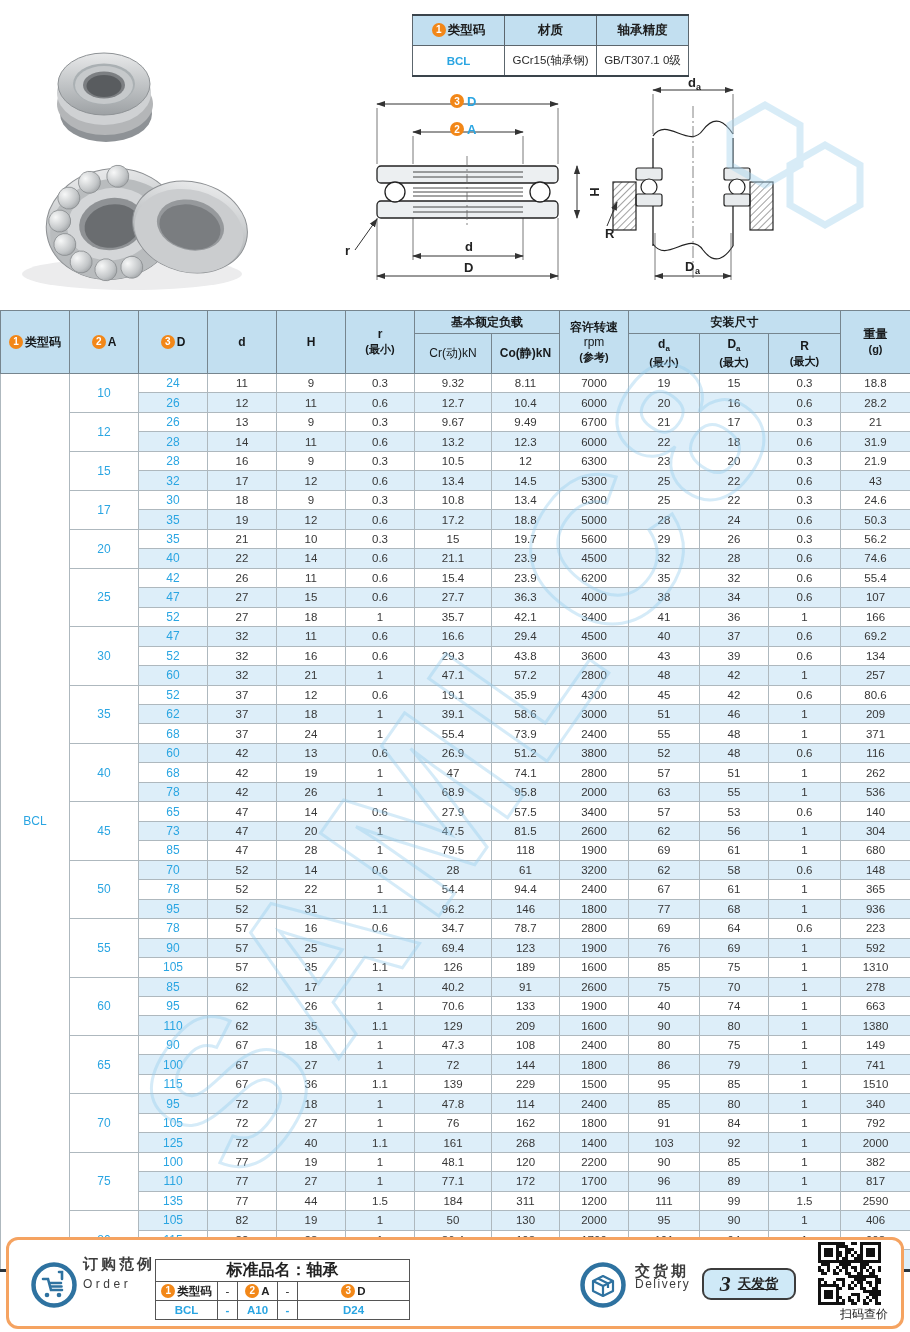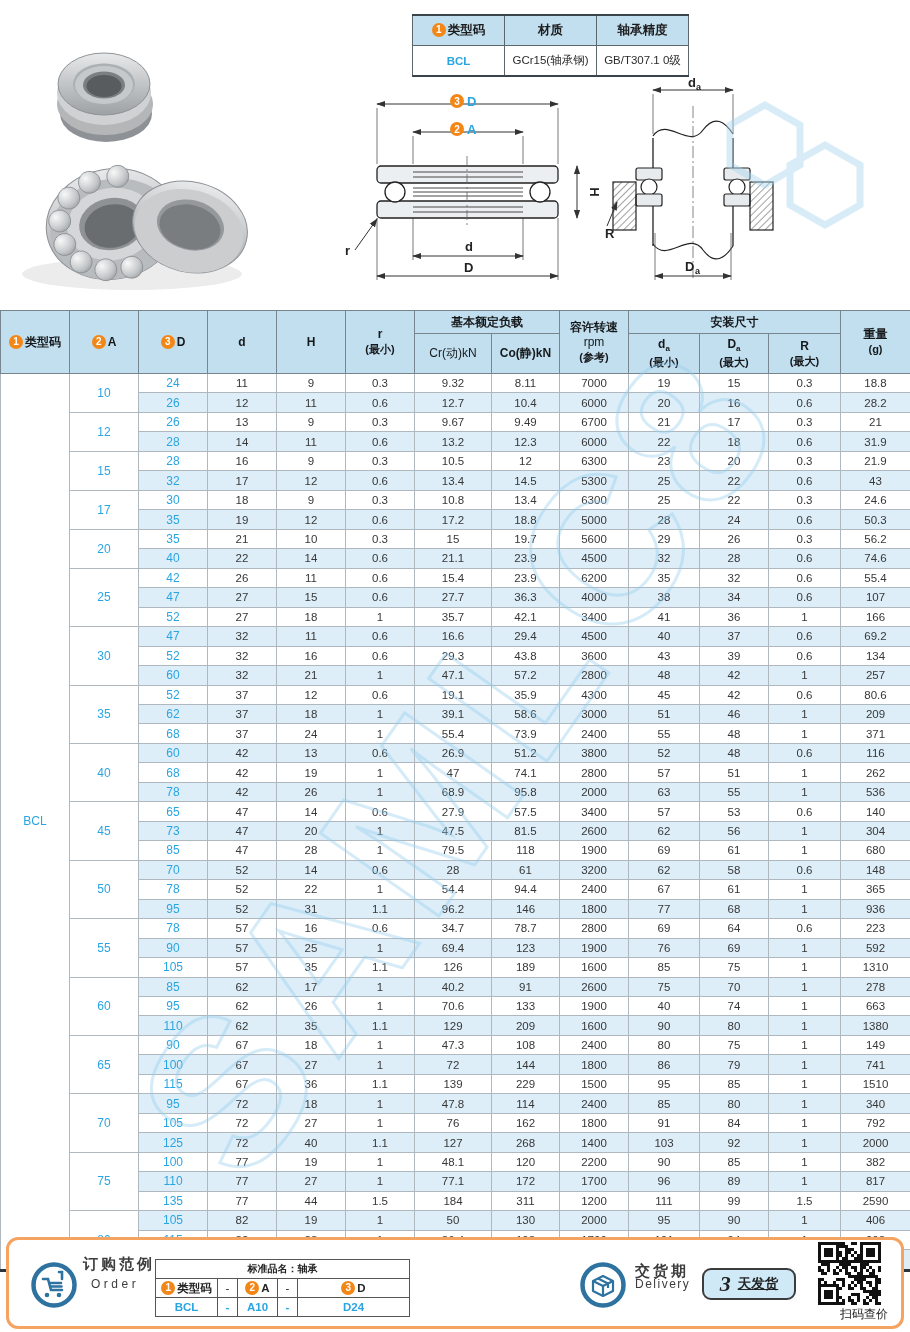--- a/index.html
+++ b/index.html
@@ -47,21 +47,21 @@
   
   .bottom-bar{position:absolute;left:6px;top:1237px;width:892px;height:86px;
        border:3px solid #f5a361;border-radius:12px;background:#fff;}
   .icon-circle{position:absolute;width:46px;height:46px;}
   .zone-title{position:absolute;font-size:15px;font-weight:bold;color:#3c3c3c;letter-spacing:3px;text-align:right;}
   .zone-sub{position:absolute;font-size:12px;color:#3c3c3c;letter-spacing:3.5px;}
 
   .order-table{position:absolute;left:152px;top:1258px;border-collapse:collapse;table-layout:fixed;}
   .order-table td{border:1px solid #555;text-align:center;padding:0;height:18px;font-size:11.5px;
        color:#222;background:#fff;}
-  .order-table td.title{font-weight:bold;font-size:10px;}
+  .order-table td.title{font-weight:bold;font-size:16px;}
   .order-table td.head{font-weight:bold;font-size:11.5px;}
   .order-table td.blue{color:#2aa5e2;font-weight:bold;}
 
   .delivery-btn{position:absolute;left:702px;top:1268px;width:90px;height:28px;
        background:#cfe9f7;border:2px solid #3c3c3c;border-radius:9px;display:flex;
        align-items:center;justify-content:center;gap:7px;}
   .delivery-btn .days{font-family:"Liberation Serif",serif;font-style:italic;font-size:22px;
        font-weight:bold;color:#222;}
   .delivery-btn .unit{font-size:13.5px;font-weight:bold;color:#222;text-decoration:underline;}
   .qr-caption{position:absolute;left:812px;top:1306px;width:76px;text-align:right;
@@ -814,21 +814,21 @@
         <td>91</td>
         <td>84</td>
         <td>1</td>
         <td>792</td>
       </tr>
       <tr class="alt">
         <td class="dcell">125</td>
         <td>72</td>
         <td>40</td>
         <td>1.1</td>
-        <td>127</td>
+        <td>161</td>
         <td>268</td>
         <td>1400</td>
         <td>103</td>
         <td>92</td>
         <td>1</td>
         <td>2000</td>
       </tr>
       <tr class=" group-start">
         <td class="acell" rowspan="3">75</td>
         <td class="dcell">100</td>
@@ -918,21 +918,21 @@
     <circle cx="23" cy="23" r="20.5" fill="#fff" stroke="#2e72a0" stroke-width="4.5"></circle>
     <g stroke="#2e72a0" stroke-width="2.6" fill="none" stroke-linecap="round">
       <path d="M12,17 L17,17 L20,28 L31,28"></path>
       <path d="M19,21 L30,21 M19.8,24.5 L30.5,24.5"></path>
       <path d="M28,10 L31,10 L31,17"></path>
     </g>
     <circle cx="16" cy="33" r="2.3" fill="#2e72a0"></circle>
     <circle cx="28" cy="33" r="2.3" fill="#2e72a0"></circle>
   </svg>
   <div class="zone-title" style="left:74px;top:15px;">订购范例</div>
-  <div class="zone-sub" style="left:74px;top:37px;margin-left:8px;">Order</div>
+  <div class="zone-sub" style="left:74px;top:37px;">Order</div>
 
   <table class="order-table" style="left:146px;top:19px;">
     <colgroup>
         <col style="width:62px">
         <col style="width:20px">
         <col style="width:40px">
         <col style="width:20px">
         <col style="width:112px">
       </colgroup>
     <tbody>

